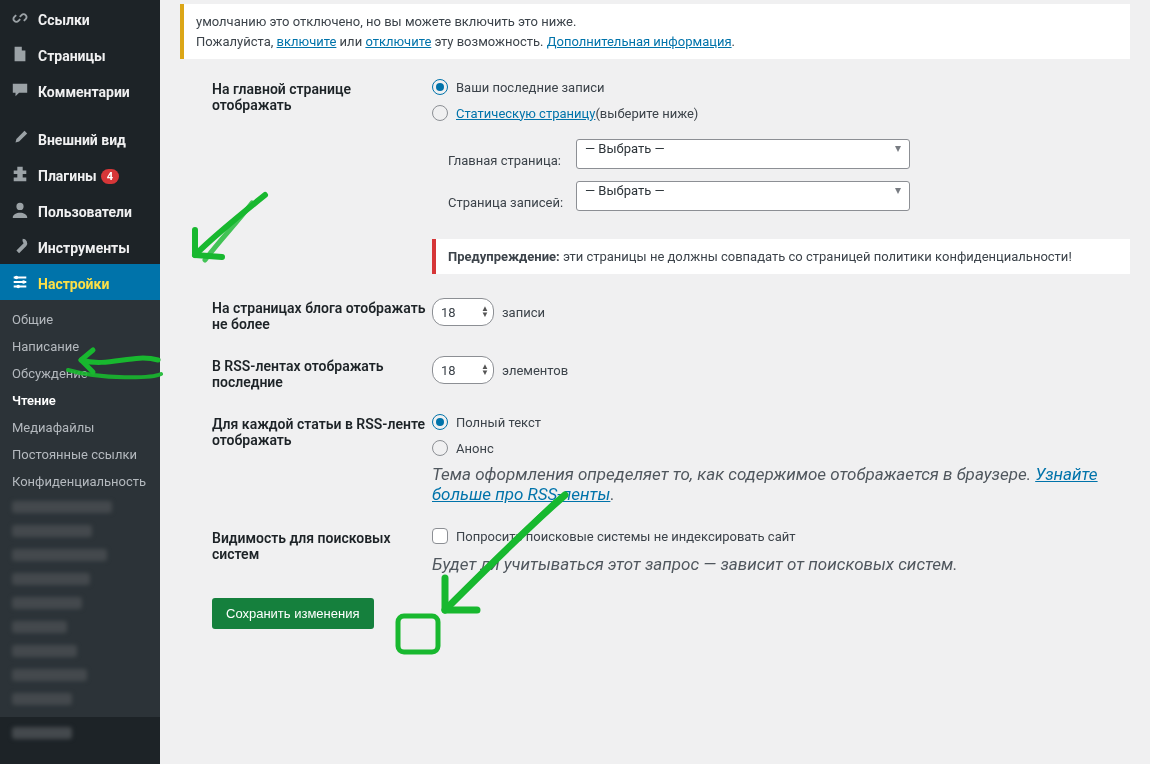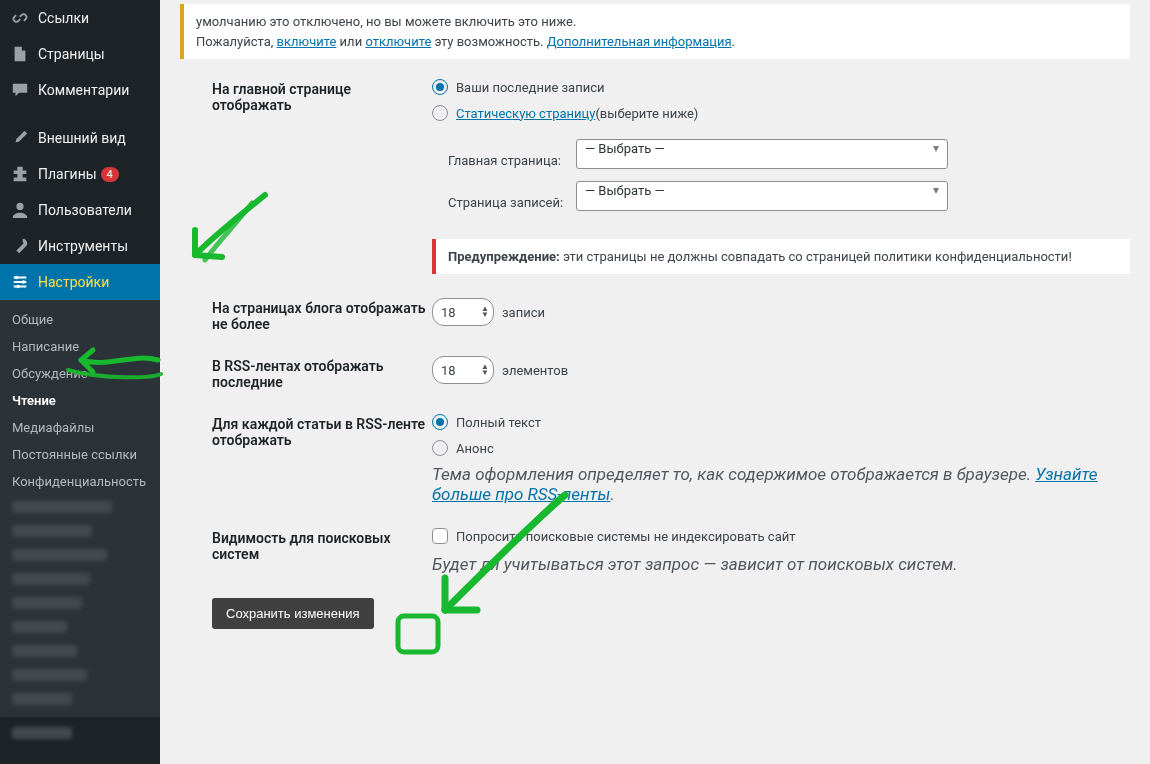--- a/index.html
+++ b/index.html
@@ -16,26 +16,27 @@
   .sidebar {
     position: absolute;
     left: 0; top: 0;
     width: 160px;
     height: 100%;
     background: #1d2327;
     color: #f0f0f1;
   }
   .menu-item {
     display: flex;
-    align-items: center;
+    align-items: flex-end;
     padding: 8px 8px 8px 10px;
     color: #f0f0f1;
     font-size: 14px;
     cursor: pointer;
     position: relative;
+    font-weight: bold;
   }
   .menu-item .icon {
     width: 20px;
     height: 20px;
     margin-right: 8px;
     display: inline-flex;
     align-items: center;
     justify-content: center;
     color: rgba(240,246,252,.6);
     fill: currentColor;
@@ -124,41 +125,41 @@
   input[type=radio]:checked { border-color:#0073aa; }
   input[type=radio]:checked::after {
     content:""; position:absolute; left:3px; top:3px; width:8px; height:8px; background:#0073aa; border-radius:50%;
   }
   input[type=checkbox]{
     appearance:none; width:16px; height:16px; border:1px solid #8c8f94; border-radius:4px;
     margin-right:8px; cursor:pointer; background:#fff;
   }
   .select-like {
     display:flex; align-items:center; justify-content:space-between;
-    width:372px; min-height:30px;
+    width:334px; min-height:30px;
     border:1px solid #8c8f94; border-radius:3px; background:#fff;
     padding:0 8px 12px 8px; color:#2c3338; font-size:13px; cursor:pointer;
     margin-bottom:12px;
   }
   .select-row { display:flex; align-items:center; margin-left:16px; }
   .select-row-label { width:128px; font-size:13px; }
   .chevron { color:#787c82; font-size:12px; }
   .number-input {
     display:inline-flex; align-items:center;
     width:62px; height:28px;
     border:1px solid #8c8f94; border-radius:12px; background:#fff;
     padding:0 4px 0 8px; margin-right:8px;
   }
   .number-input .val { font-size:13px; }
   .number-input .spinners { margin-left:auto; display:flex; flex-direction:column; line-height:6px; font-size:8px; color:#555; }
 
   .desc-italic { font-style:italic; color:#50575e; margin-top:8px; font-size:17px; }
 
   .save-btn {
-    background:#404040; color:#fff; border:none; border-radius:3px;
+    background:#15803d; color:#fff; border:none; border-radius:3px;
     padding:8px 14px; font-size:13px; cursor:pointer;
   }
 
   
   .arrow-svg { position:absolute; pointer-events:none; z-index:50; }
 </style>
 </head>
 <body>
 
 <div class="sidebar">

